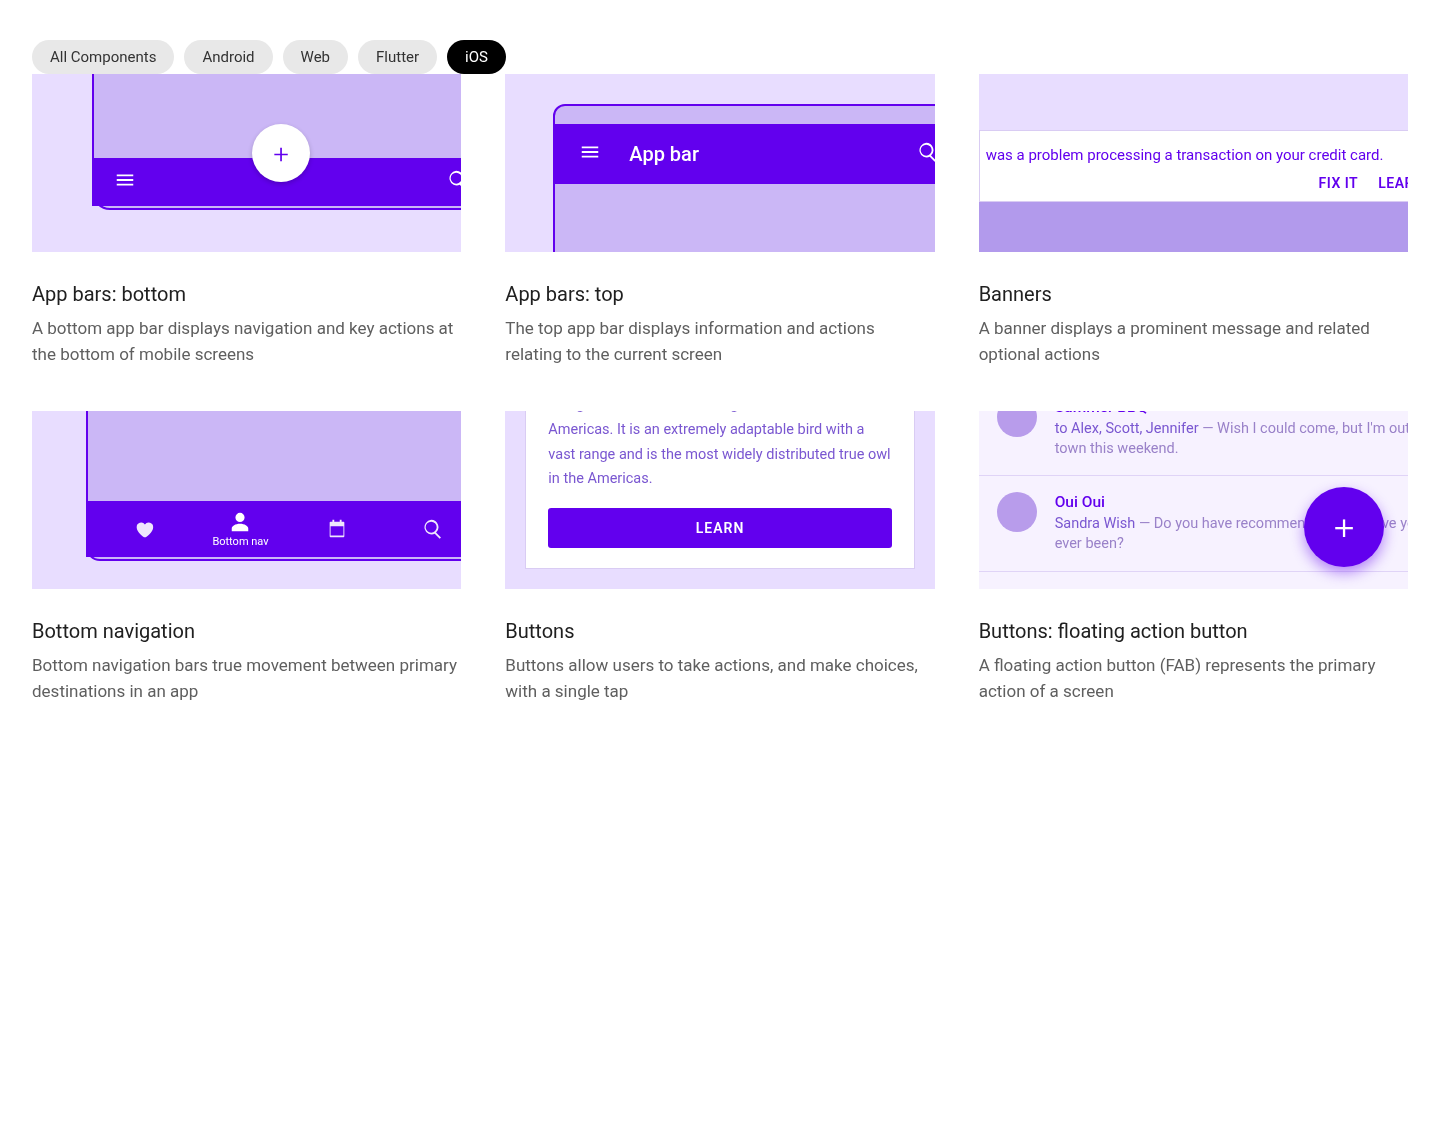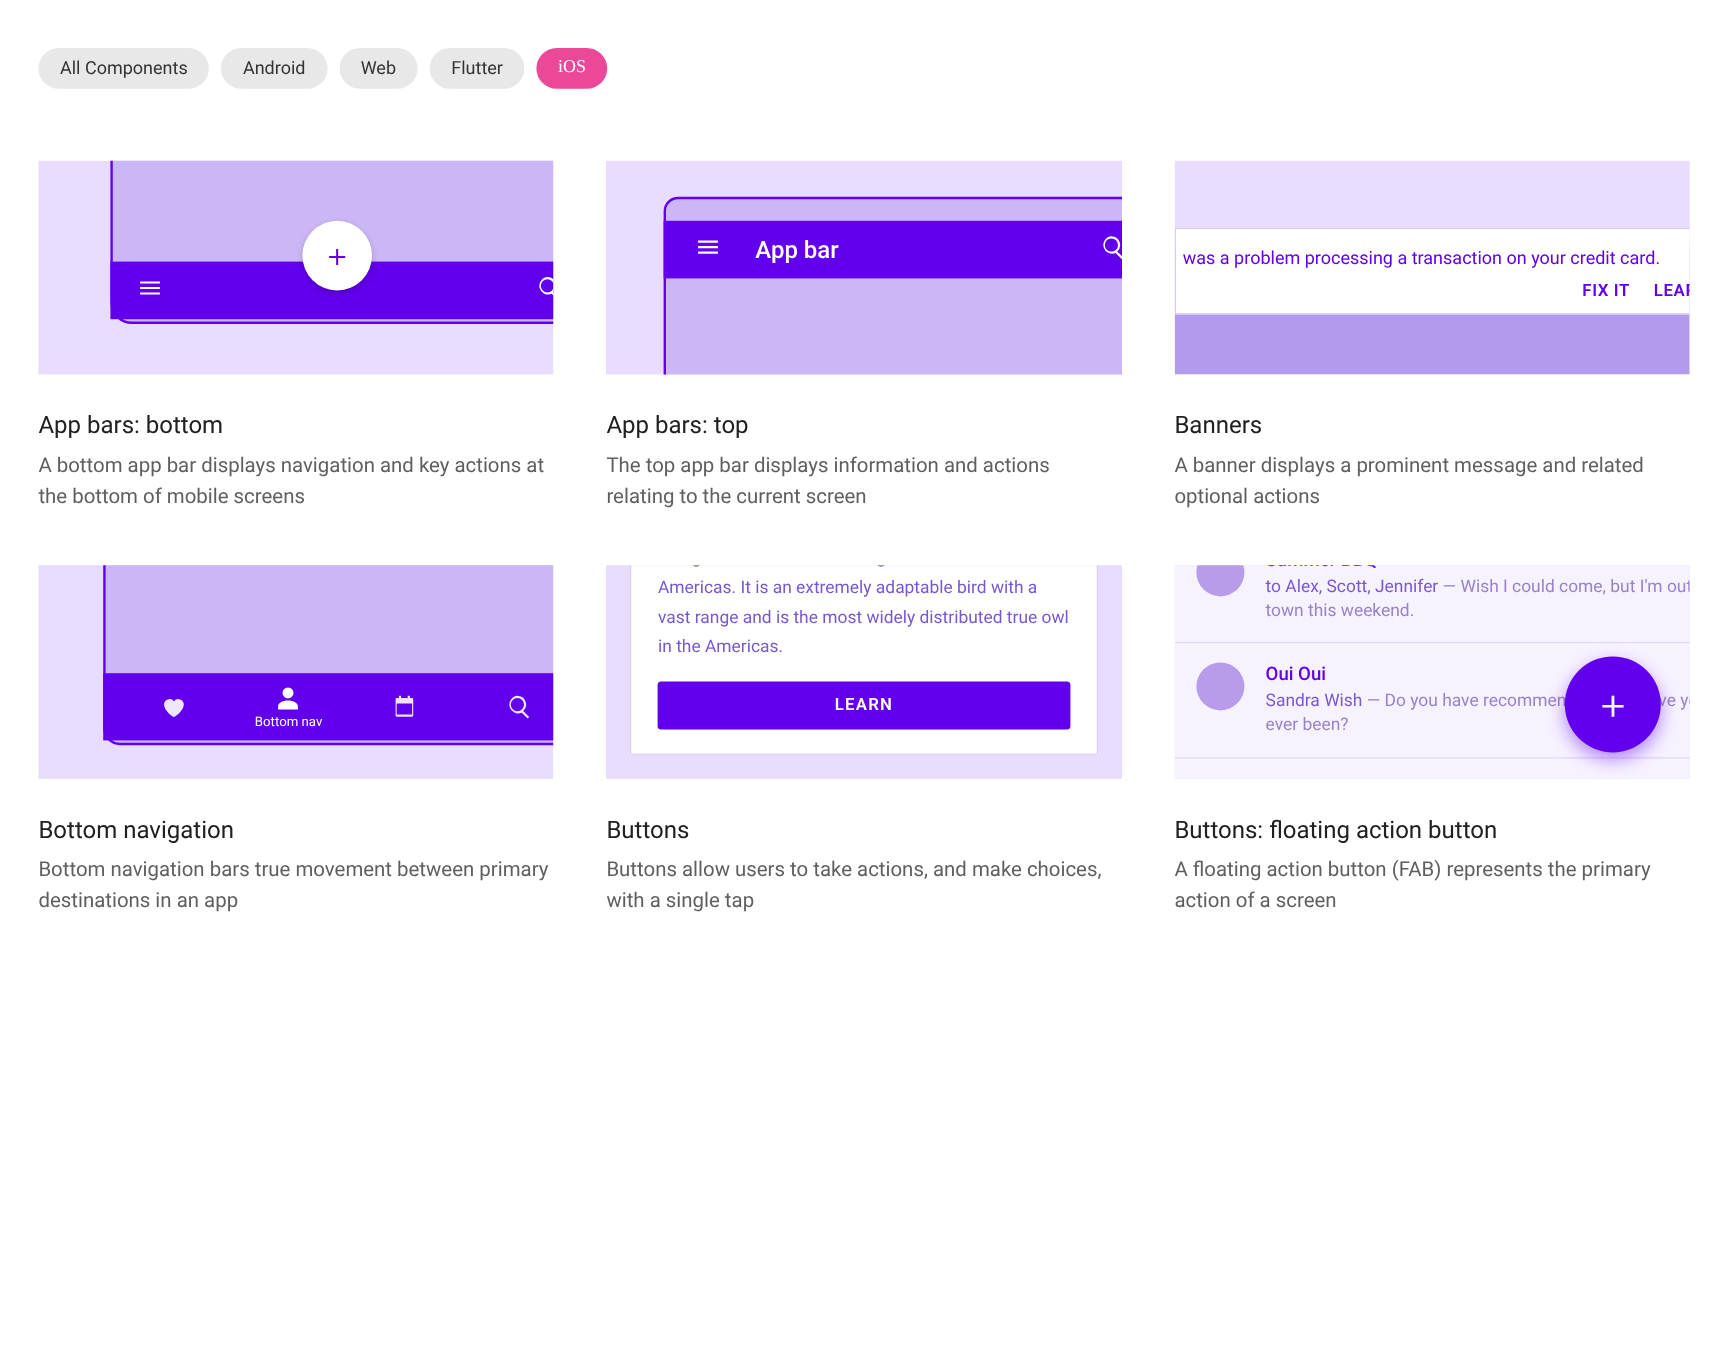--- a/index.html
+++ b/index.html
@@ -15,35 +15,33 @@
     padding: 40px 32px 60px 32px;
     font-family: Roboto, "Helvetica Neue", Arial, sans-serif;
     color: var(--text);
     background: #fff;
     width: 1440px;
   }
   
   .chips {
     display: flex;
     gap: 10px;
-    margin-bottom: 60px;
     flex-wrap: wrap;
   }
   .chip {
     background: #e8e8e8;
     border-radius: 18px;
     padding: 8px 18px;
     font-size: 15px;
     color: #333;
     cursor: pointer;
   }
   .chip.active {
-    background: #ec4899;
+    background: #000000;
     color: #fff;
-    font-family: Liberation Serif, serif;
   }
   
   .grid {
     display: grid;
     grid-template-columns: repeat(3, 1fr);
     gap: 44px;
   }
   .card {
     display: flex;
     flex-direction: column;
@@ -105,21 +103,21 @@
   .t2-frame {
     position: absolute;
     left: 48px; right: -30px; top: 30px; bottom: -140px;
     border: 2px solid var(--purple);
     border-radius: 12px;
     background: #cbb7f6;
   }
   .t2-bar {
     position: absolute;
     left: 48px; right: -30px; top: 50px;
-    height: 48px;
+    height: 60px;
     background: var(--purple);
     display: flex;
     align-items: center;
     padding: 0 26px;
     gap: 28px;
     color: #fff;
   }
   .t2-title {
     flex: 1;
     font-size: 20px;

